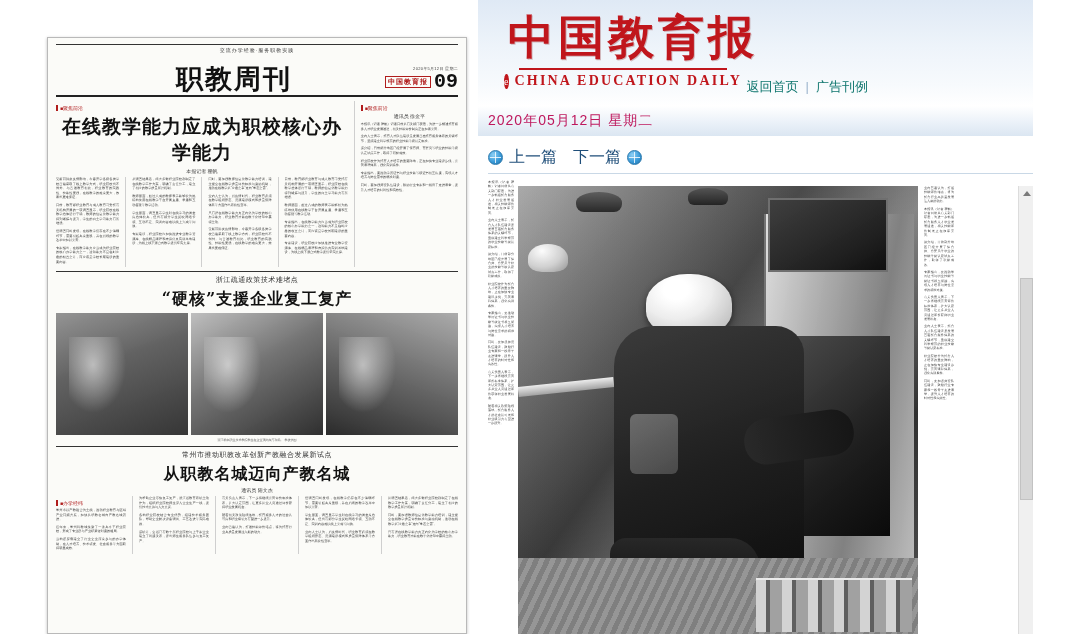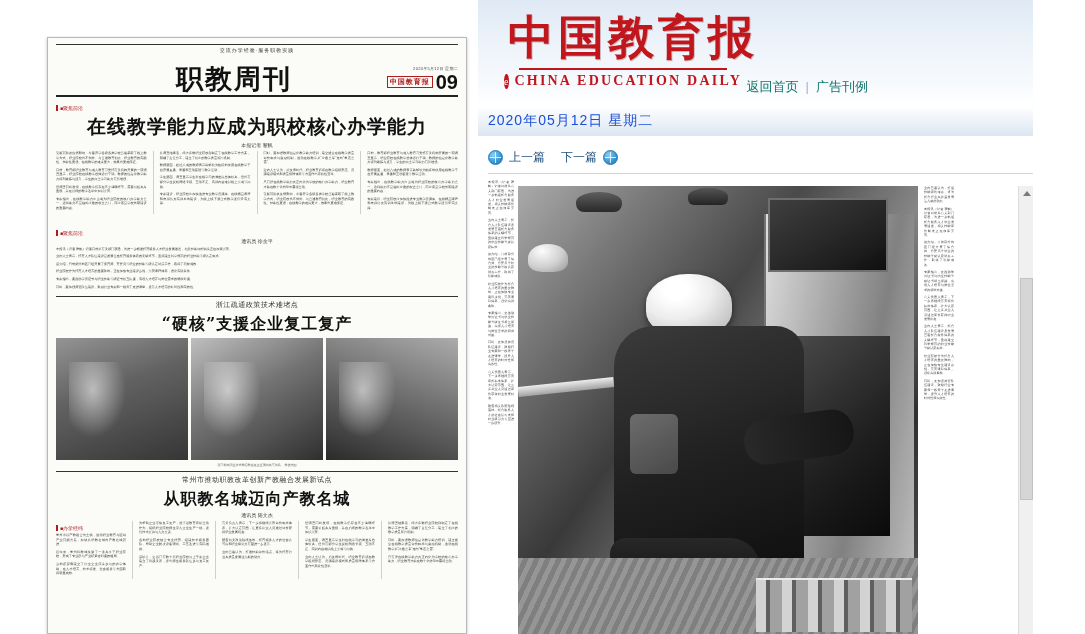--- a/index.html
+++ b/index.html
@@ -84,39 +84,39 @@
     white-space: nowrap;
   }
   .toplinks a { color: #0f766e; text-decoration: none; cursor: pointer; }
   .toplinks .sep { color: #9bb4cc; margin: 0 7px; }
 
   
   .daterow {
     position: absolute;
     left: 488px; top: 112px;
     font-size: 14px;
-    color: #1d4ed8;
+    color: #be185d;
     letter-spacing: 1px;
     white-space: nowrap;
   }
 
   
   .navrow {
     position: absolute;
     left: 488px; top: 146px;
     width: 545px; height: 28px;
     border-bottom: 1px solid #c9d8e6;
     display: flex;
     align-items: center;
     gap: 16px;
     padding-bottom: 4px;
   }
   .navitem {
     display: flex; align-items: center; gap: 6px;
-    font-size: 12px; color: #1f4e79;
+    font-size: 16px; color: #1f4e79;
     cursor: pointer; white-space: nowrap;
   }
   .gicon {
     width: 15px; height: 15px; border-radius: 50%;
     background: radial-gradient(circle at 35% 30%, #8fd0f5 0%, #3a9bd9 55%, #1d6fa8 100%);
     border: 1px solid #2b79ad;
     position: relative;
     flex: none;
   }
   .gicon::before {
@@ -163,21 +163,21 @@
   .p-date { font-size: 4px; color: #444; letter-spacing: .3px; }
   .p-brandbox {
     display: flex; align-items: center; gap: 3px;
   }
   .p-brandred {
     font-family: "DejaVu Serif", serif;
     font-size: 7px; color: #b01c1c; font-weight: bold; letter-spacing: 1px;
     border: 1px solid #b01c1c; padding: 0 2px;
   }
   .p-pageno {
-    font-family: Liberation Sans, sans-serif;
+    font-family: Liberation Mono, monospace;
     font-size: 20px; font-weight: bold; color: #111; line-height: 1;
   }
   .p-sect { font-size: 5px; color: #b01c1c; border-left: 2px solid #b01c1c; padding-left: 2px; margin: 4px 0 2px 0;}
   .p-h1 {
     text-align: center;
     font-family: "DejaVu Serif", "Liberation Serif", serif;
     font-size: 19px; font-weight: bold; color: #111;
     letter-spacing: 1px; margin: 3px 0 2px 0;
   }
   .p-byline { text-align: center; font-size: 5px; color: #444; margin-bottom: 3px; }
@@ -396,21 +396,21 @@
       <div class="p-logo">职教周刊</div>
       <div class="p-right">
         <div class="p-date">2020年5月12日 星期二</div>
         <div class="p-brandbox">
           <span class="p-brandred">中国教育报</span>
           <span class="p-pageno">09</span>
         </div>
       </div>
     </div>
 
-    <div class="cols" style="margin-top:4px;flex-direction:column;">
+    <div class="cols" style="margin-top:4px;">
       <div class="col" style="flex:3;">
         <div class="p-sect">■聚焦前沿</div>
         <div class="p-h1">在线教学能力应成为职校核心办学能力</div>
         <div class="p-byline">本报记者 翟帆</div>
         <div class="cols">
           <div class="col">
               <div class="tx">
             <p>受新冠肺炎疫情影响，今春开学各级各类学校普遍采取了线上教学方式，职业院校也不例外。与普通教育相比，职业教育的实践性、技能性更强，在线教学的难度更大，效果也更难保证。</p>
             <p>日前，教育部职业教育与成人教育司委托有关机构开展的一项调查显示，职业院校在线教学总体运行平稳，教师的信息化教学能力得到锻炼与提升，学生的自主学习能力有所增强。</p>
             <p>但调查同时发现，在线教学仍存在不少薄弱环节，需要引起高度重视，并在后续的教学改革中加以完善。</p>

